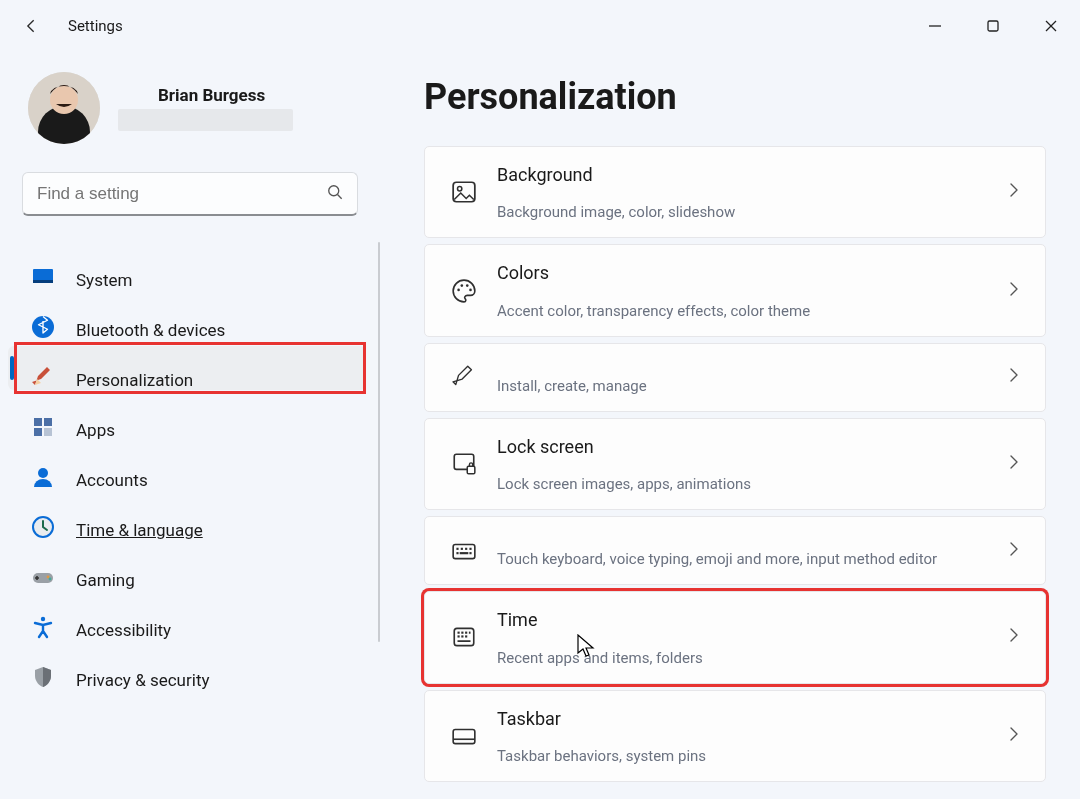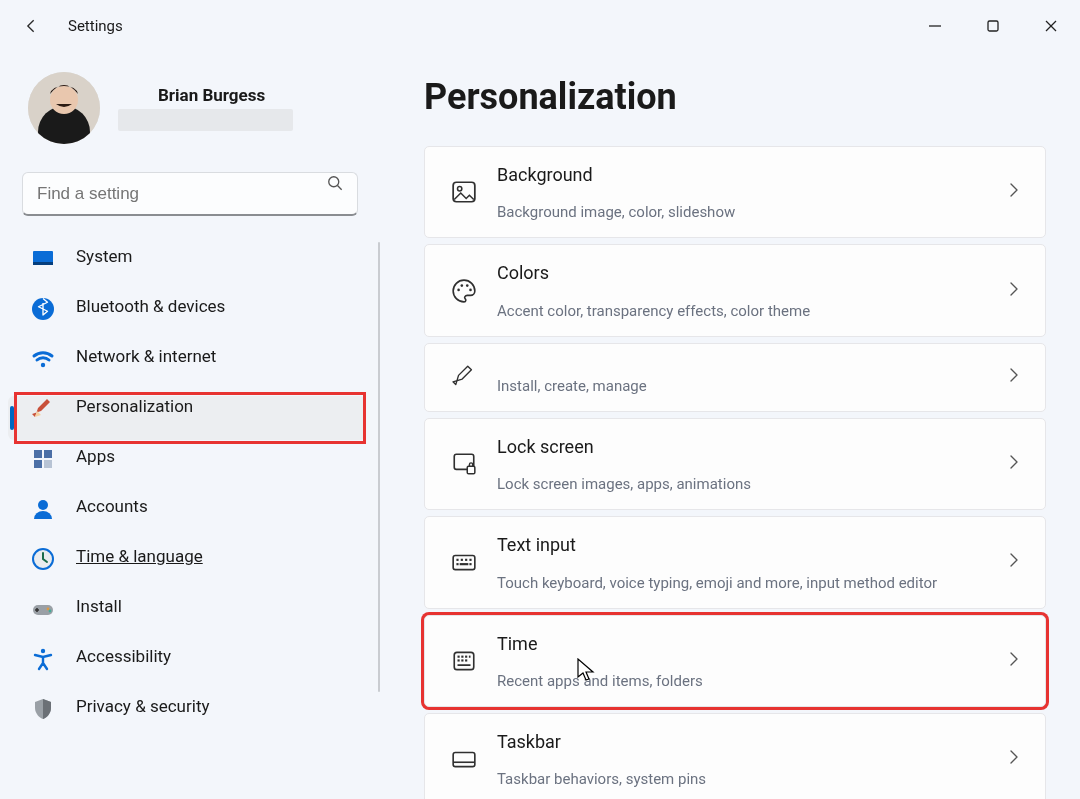--- a/index.html
+++ b/index.html
@@ -83,20 +83,21 @@
   .profile-sub {
     width: 175px; height: 22px;
     background: #e6e8eb;
     border-radius: 2px;
     margin-top: 4px;
   }
 
   .search-wrap { padding: 16px 22px 18px 22px; }
   .search {
     display: flex;
+    align-items: center;
     height: 44px;
     background: #fcfdfe;
     border: 1px solid #d9dce0;
     border-bottom: 2px solid #8a8d91;
     border-radius: 6px;
     padding: 0 12px;
   }
   .search input {
     flex: 1;
     border: none;
@@ -121,21 +122,21 @@
     background: #c9ccd1;
     border-radius: 2px;
   }
   .nav {
     list-style: none;
     margin: 0;
     padding: 6px 8px 0 8px;
   }
   .nav-item {
     display: flex;
-    align-items: flex-start;
+    align-items: flex-end;
     gap: 20px;
     height: 44px;
     padding: 0 12px 0 22px;
     margin: 6px 0;
     border-radius: 6px;
     cursor: pointer;
     position: relative;
   }
   .nav-item .icon {
     width: 26px; height: 26px;
@@ -286,28 +287,20 @@
             <span class="label">System</span>
           </li>
           <li class="nav-item" style="position: relative;">
             <span class="icon">
               <svg width="24" height="24" viewBox="0 0 24 24">
                 <use href="#ic-bluetooth"></use>
               </svg>
             </span>
             <span class="label">Bluetooth &amp; devices</span>
           </li>
-          <li class="nav-item" style="position: relative;">
-            <span class="icon">
-              <svg width="24" height="24" viewBox="0 0 24 24">
-                <use href="#ic-wifi"></use>
-              </svg>
-            </span>
-            <span class="label">Network &amp; internet</span>
-          </li>
           <li class="nav-item selected" style="position: relative;">
             <span class="icon">
               <svg width="24" height="24" viewBox="0 0 24 24">
                 <use href="#ic-brush"></use>
               </svg>
             </span>
             <span class="label">Personalization</span>
             <span class="nav-highlight"></span>
           </li>
           <li class="nav-item" style="position: relative;">
@@ -333,21 +326,21 @@
               </svg>
             </span>
             <span class="label">Time &amp; language</span>
           </li>
           <li class="nav-item" style="position: relative;">
             <span class="icon">
               <svg width="24" height="24" viewBox="0 0 24 24">
                 <use href="#ic-gamepad"></use>
               </svg>
             </span>
-            <span class="label">Install</span>
+            <span class="label">Gaming</span>
           </li>
           <li class="nav-item" style="position: relative;">
             <span class="icon">
               <svg width="24" height="24" viewBox="0 0 24 24">
                 <use href="#ic-accessibility"></use>
               </svg>
             </span>
             <span class="label">Accessibility</span>
           </li>
           <li class="nav-item" style="position: relative;">
@@ -420,21 +413,20 @@
               <use href="#ic-chev"></use>
             </svg></span>
         </div>
         <div class="card">
           <span class="icon">
             <svg width="26" height="26" viewBox="0 0 24 24">
               <use href="#ic-keyboard"></use>
             </svg>
           </span>
           <div class="card-text">
-            <div class="card-title">Text input</div>
             <div class="card-sub">Touch keyboard, voice typing, emoji and more, input method editor</div>
           </div>
           <span class="chev"><svg width="18" height="18" viewBox="0 0 24 24">
               <use href="#ic-chev"></use>
             </svg></span>
         </div>
         <div class="card highlighted">
           <span class="icon">
             <svg width="26" height="26" viewBox="0 0 24 24">
               <use href="#ic-start"></use>

